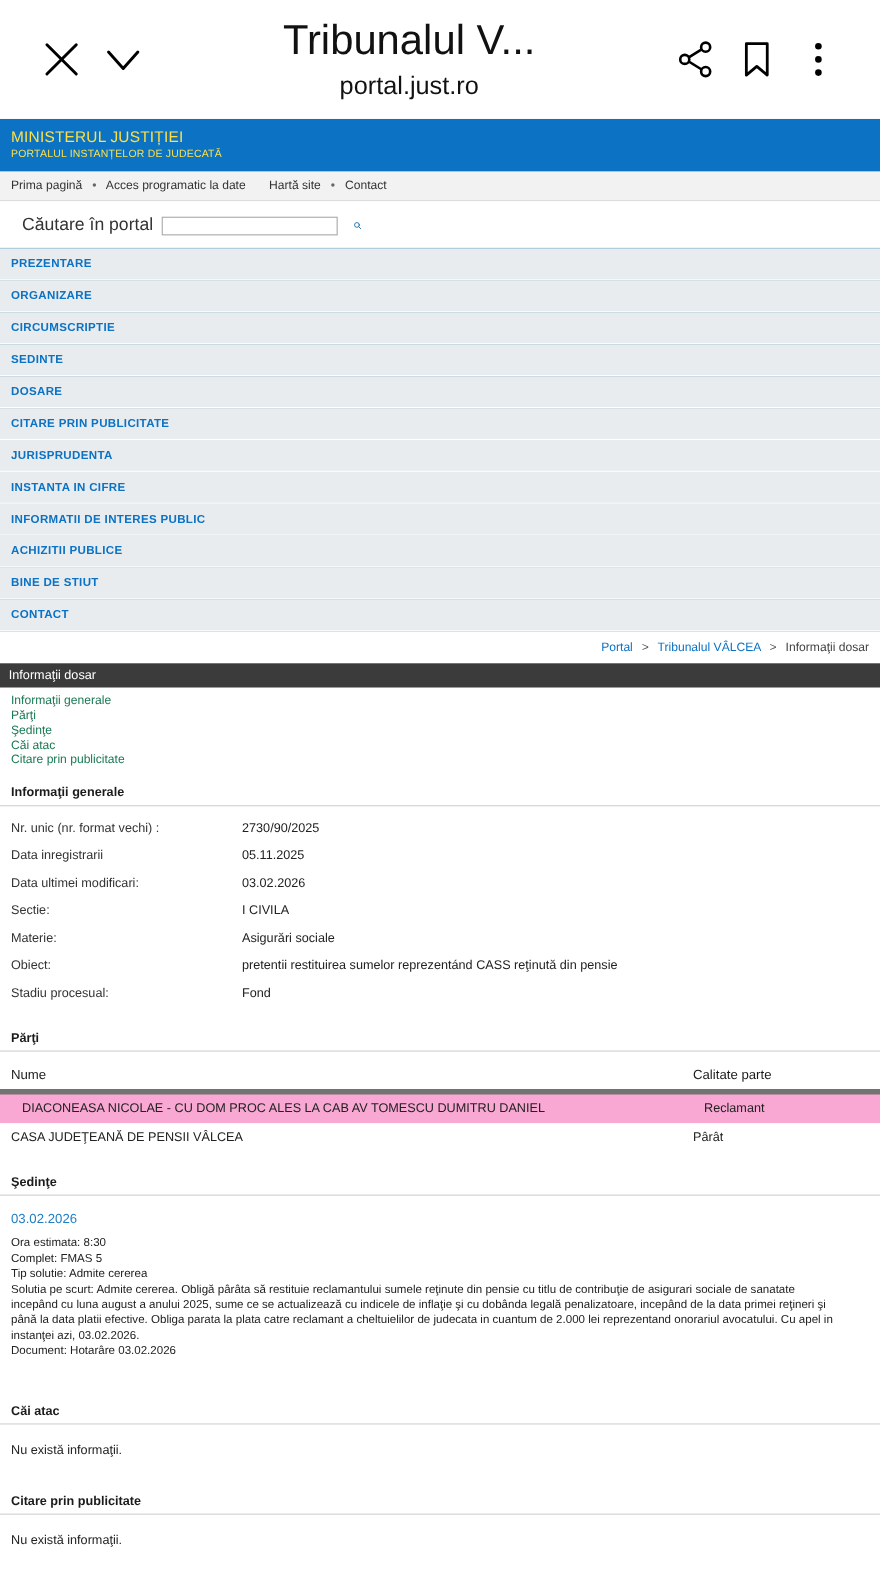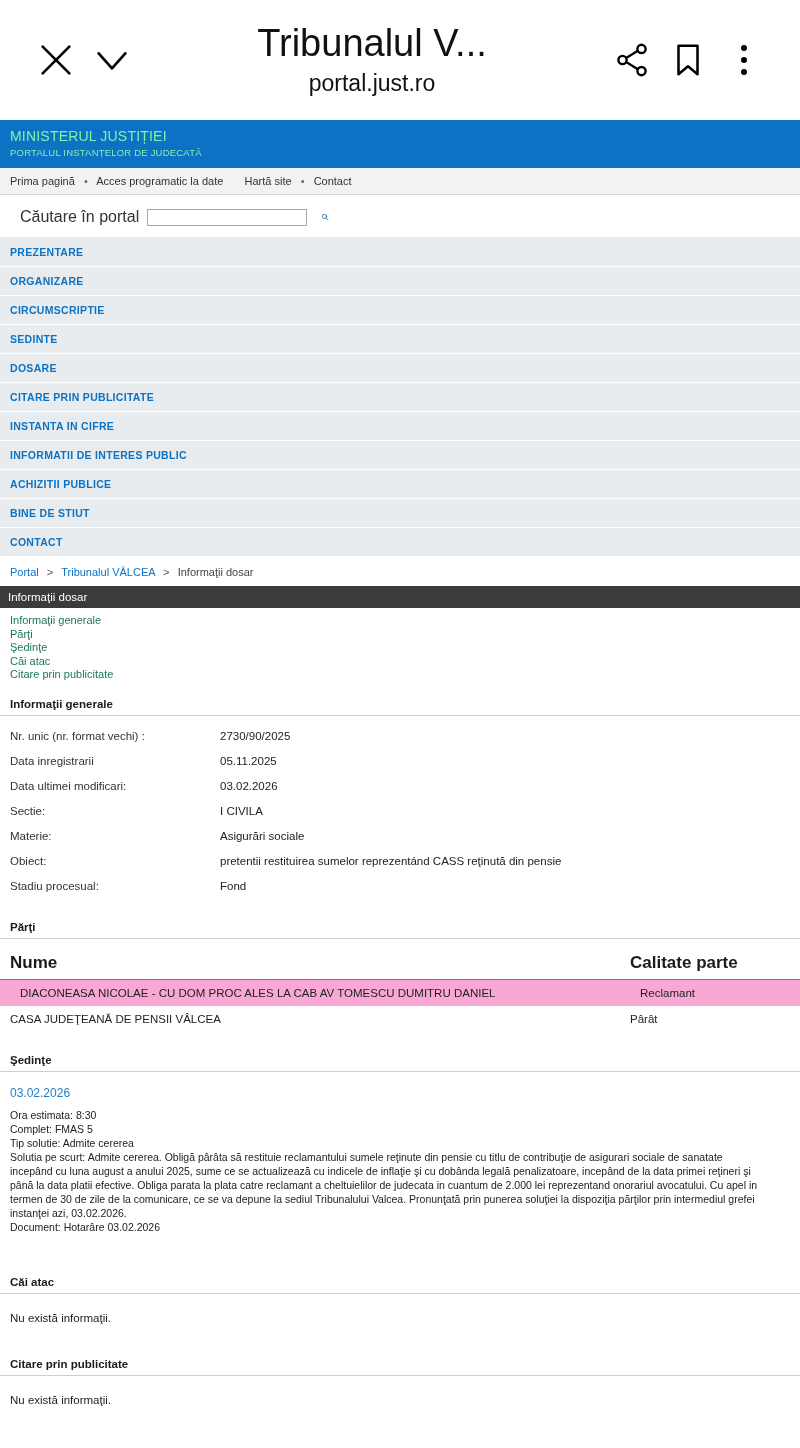--- a/index.html
+++ b/index.html
@@ -7,21 +7,21 @@
     margin: 0; padding: 0;
     width: 800px;
     background: #ffffff;
     font-family: "Liberation Sans", sans-serif;
   }
   body { width: 800px; min-height: 1448px; overflow: hidden; }
 
   
   .browser-bar {
     position: relative;
-    height: 120px;
+    height: 108px;
     background: #ffffff;
     display: flex;
     align-items: center;
     padding: 0 28px;
   }
   .bb-icon {
     flex: 0 0 auto;
     width: 56px; height: 56px;
     display: flex; align-items: center; justify-content: center;
     color: #000;
@@ -42,21 +42,21 @@
     color: #111;
     margin-top: 6px;
     white-space: nowrap;
   }
   .dots { display: flex; flex-direction: column; gap: 6px; align-items: center; }
   .dots i { display:block; width: 6px; height: 6px; background:#000; border-radius:50%; }
 
   
   .site-header {
     background: #0b72c4;
-    color: #86efac;
+    color: #fde047;
     padding: 8px 10px 10px 10px;
   }
   .site-header .l1 { font-size: 14px; letter-spacing: .2px; }
   .site-header .l2 { font-size: 9.5px; margin-top: 3px; letter-spacing: .2px; }
 
   .topnav {
     background: #f2f2f2;
     border-bottom: 1px solid #d8d8d8;
     padding: 7px 10px;
     font-size: 11px;
@@ -95,20 +95,21 @@
     font-weight: bold;
     letter-spacing: .3px;
     color: #0b72c4;
   }
 
   
   .breadcrumb {
     padding: 9px 10px 8px 10px;
     font-size: 11px;
     color: #444;
+    text-align: right;
   }
   .breadcrumb a { color: #0b72c4; text-decoration: none; }
   .breadcrumb .gt { color: #555; margin: 0 2px; }
   .breadcrumb .cur { color: #444; }
 
   .section-bar {
     background: #3b3b3b;
     color: #ffffff;
     font-size: 11.5px;
     padding: 5px 8px;
@@ -147,26 +148,26 @@
   .info-table td.k { width: 210px; color: #333; }
   .info-table td.v { color: #222; }
 
   
   .parties {
     width: 100%;
     border-collapse: collapse;
     margin-top: 8px;
   }
   .parties th {
-    font-size: 17px;
+    font-size: 12px;
     text-align: left;
-    font-weight: bold;
+    font-weight: normal;
     color: #1b1b1b;
     padding: 6px 10px;
-    border-bottom: 1px solid #737373;
+    border-bottom: 5px solid #737373;
   }
   .parties th.right { text-align: left; width: 180px; }
   .parties td {
     font-size: 11.5px;
     color: #222;
     padding: 7px 10px;
   }
   .parties tr.odd td { background: #f9a8d4; padding-left: 20px; }
 
   
@@ -265,20 +266,21 @@
   </button>
 </div>
 
 <div class="menu">
   <div class="menu-item">PREZENTARE</div>
   <div class="menu-item">ORGANIZARE</div>
   <div class="menu-item">CIRCUMSCRIPTIE</div>
   <div class="menu-item">SEDINTE</div>
   <div class="menu-item">DOSARE</div>
   <div class="menu-item">CITARE PRIN PUBLICITATE</div>
+  <div class="menu-item">JURISPRUDENTA</div>
   <div class="menu-item">INSTANTA IN CIFRE</div>
   <div class="menu-item">INFORMATII DE INTERES PUBLIC</div>
   <div class="menu-item">ACHIZITII PUBLICE</div>
   <div class="menu-item">BINE DE STIUT</div>
   <div class="menu-item">CONTACT</div>
 </div>
 
 <div class="breadcrumb">
   <a href="#">Portal</a>
   <span class="gt">&nbsp;&gt;&nbsp;</span>
@@ -351,21 +353,20 @@
 
 <div class="sec-title" style="margin-top:14px;">Şedinţe</div>
 <div class="hearing">
   <div class="date">03.02.2026</div>
   <div class="line">Ora estimata: 8:30</div>
   <div class="line">Complet: FMAS 5</div>
   <div class="line">Tip solutie: Admite cererea</div>
   <div class="para">Solutia pe scurt: Admite cererea. Obligă pârâta să restituie reclamantului sumele reţinute din pensie cu titlu de contribuţie de asigurari sociale de sanatate</div>
   <div class="para">incepând cu luna august a anului 2025, sume ce se actualizează cu indicele de inflaţie şi cu dobânda legală penalizatoare, incepând de la data primei reţineri şi</div>
   <div class="para">până la data platii efective. Obliga parata la plata catre reclamant a cheltuielilor de judecata in cuantum de 2.000 lei reprezentand onorariul avocatului. Cu apel in</div>
-  <div class="para">termen de 30 de zile de la comunicare, ce se va depune la sediul Tribunalului Valcea. Pronunţată prin punerea soluţiei la dispoziţia părţilor prin intermediul grefei</div>
   <div class="para">instanţei azi, 03.02.2026.</div>
   <div class="line">Document: Hotarâre   03.02.2026</div>
 </div>
 
 <div style="height:28px;"></div>
 
 <div class="sec-title">Căi atac</div>
 <div class="empty-note">Nu există informaţii.</div>
 
 <div style="height:16px;"></div>

